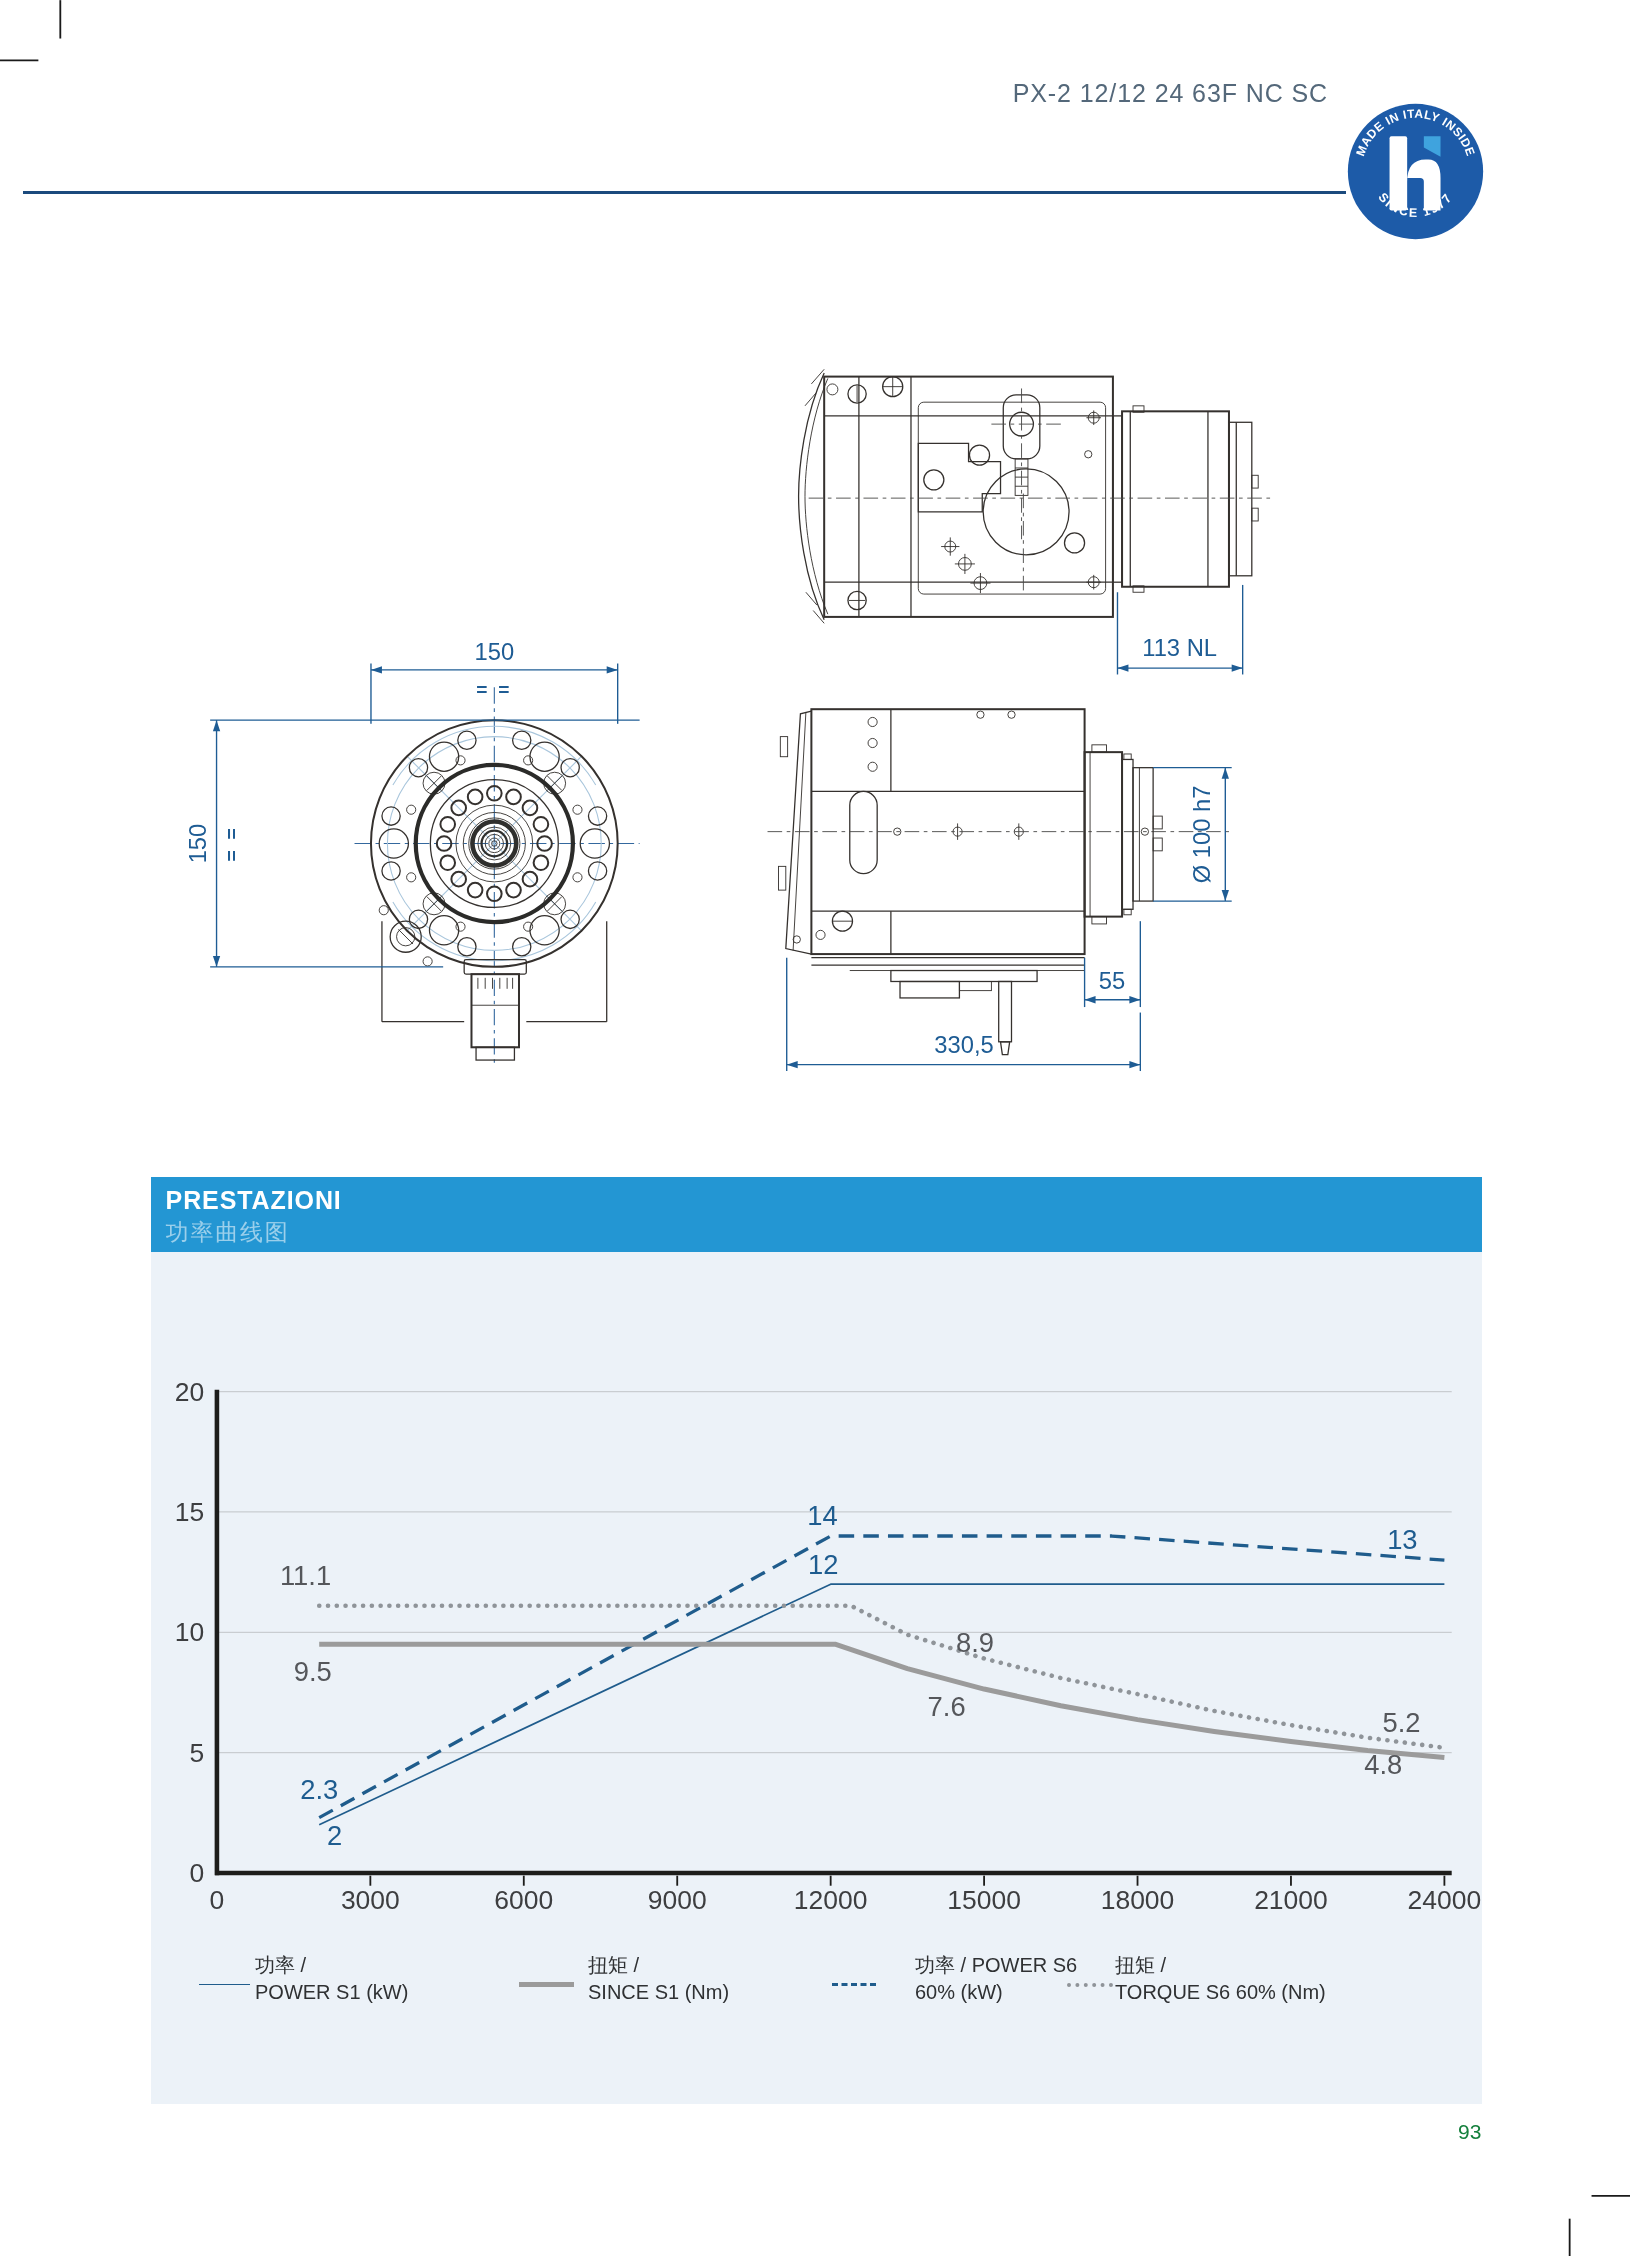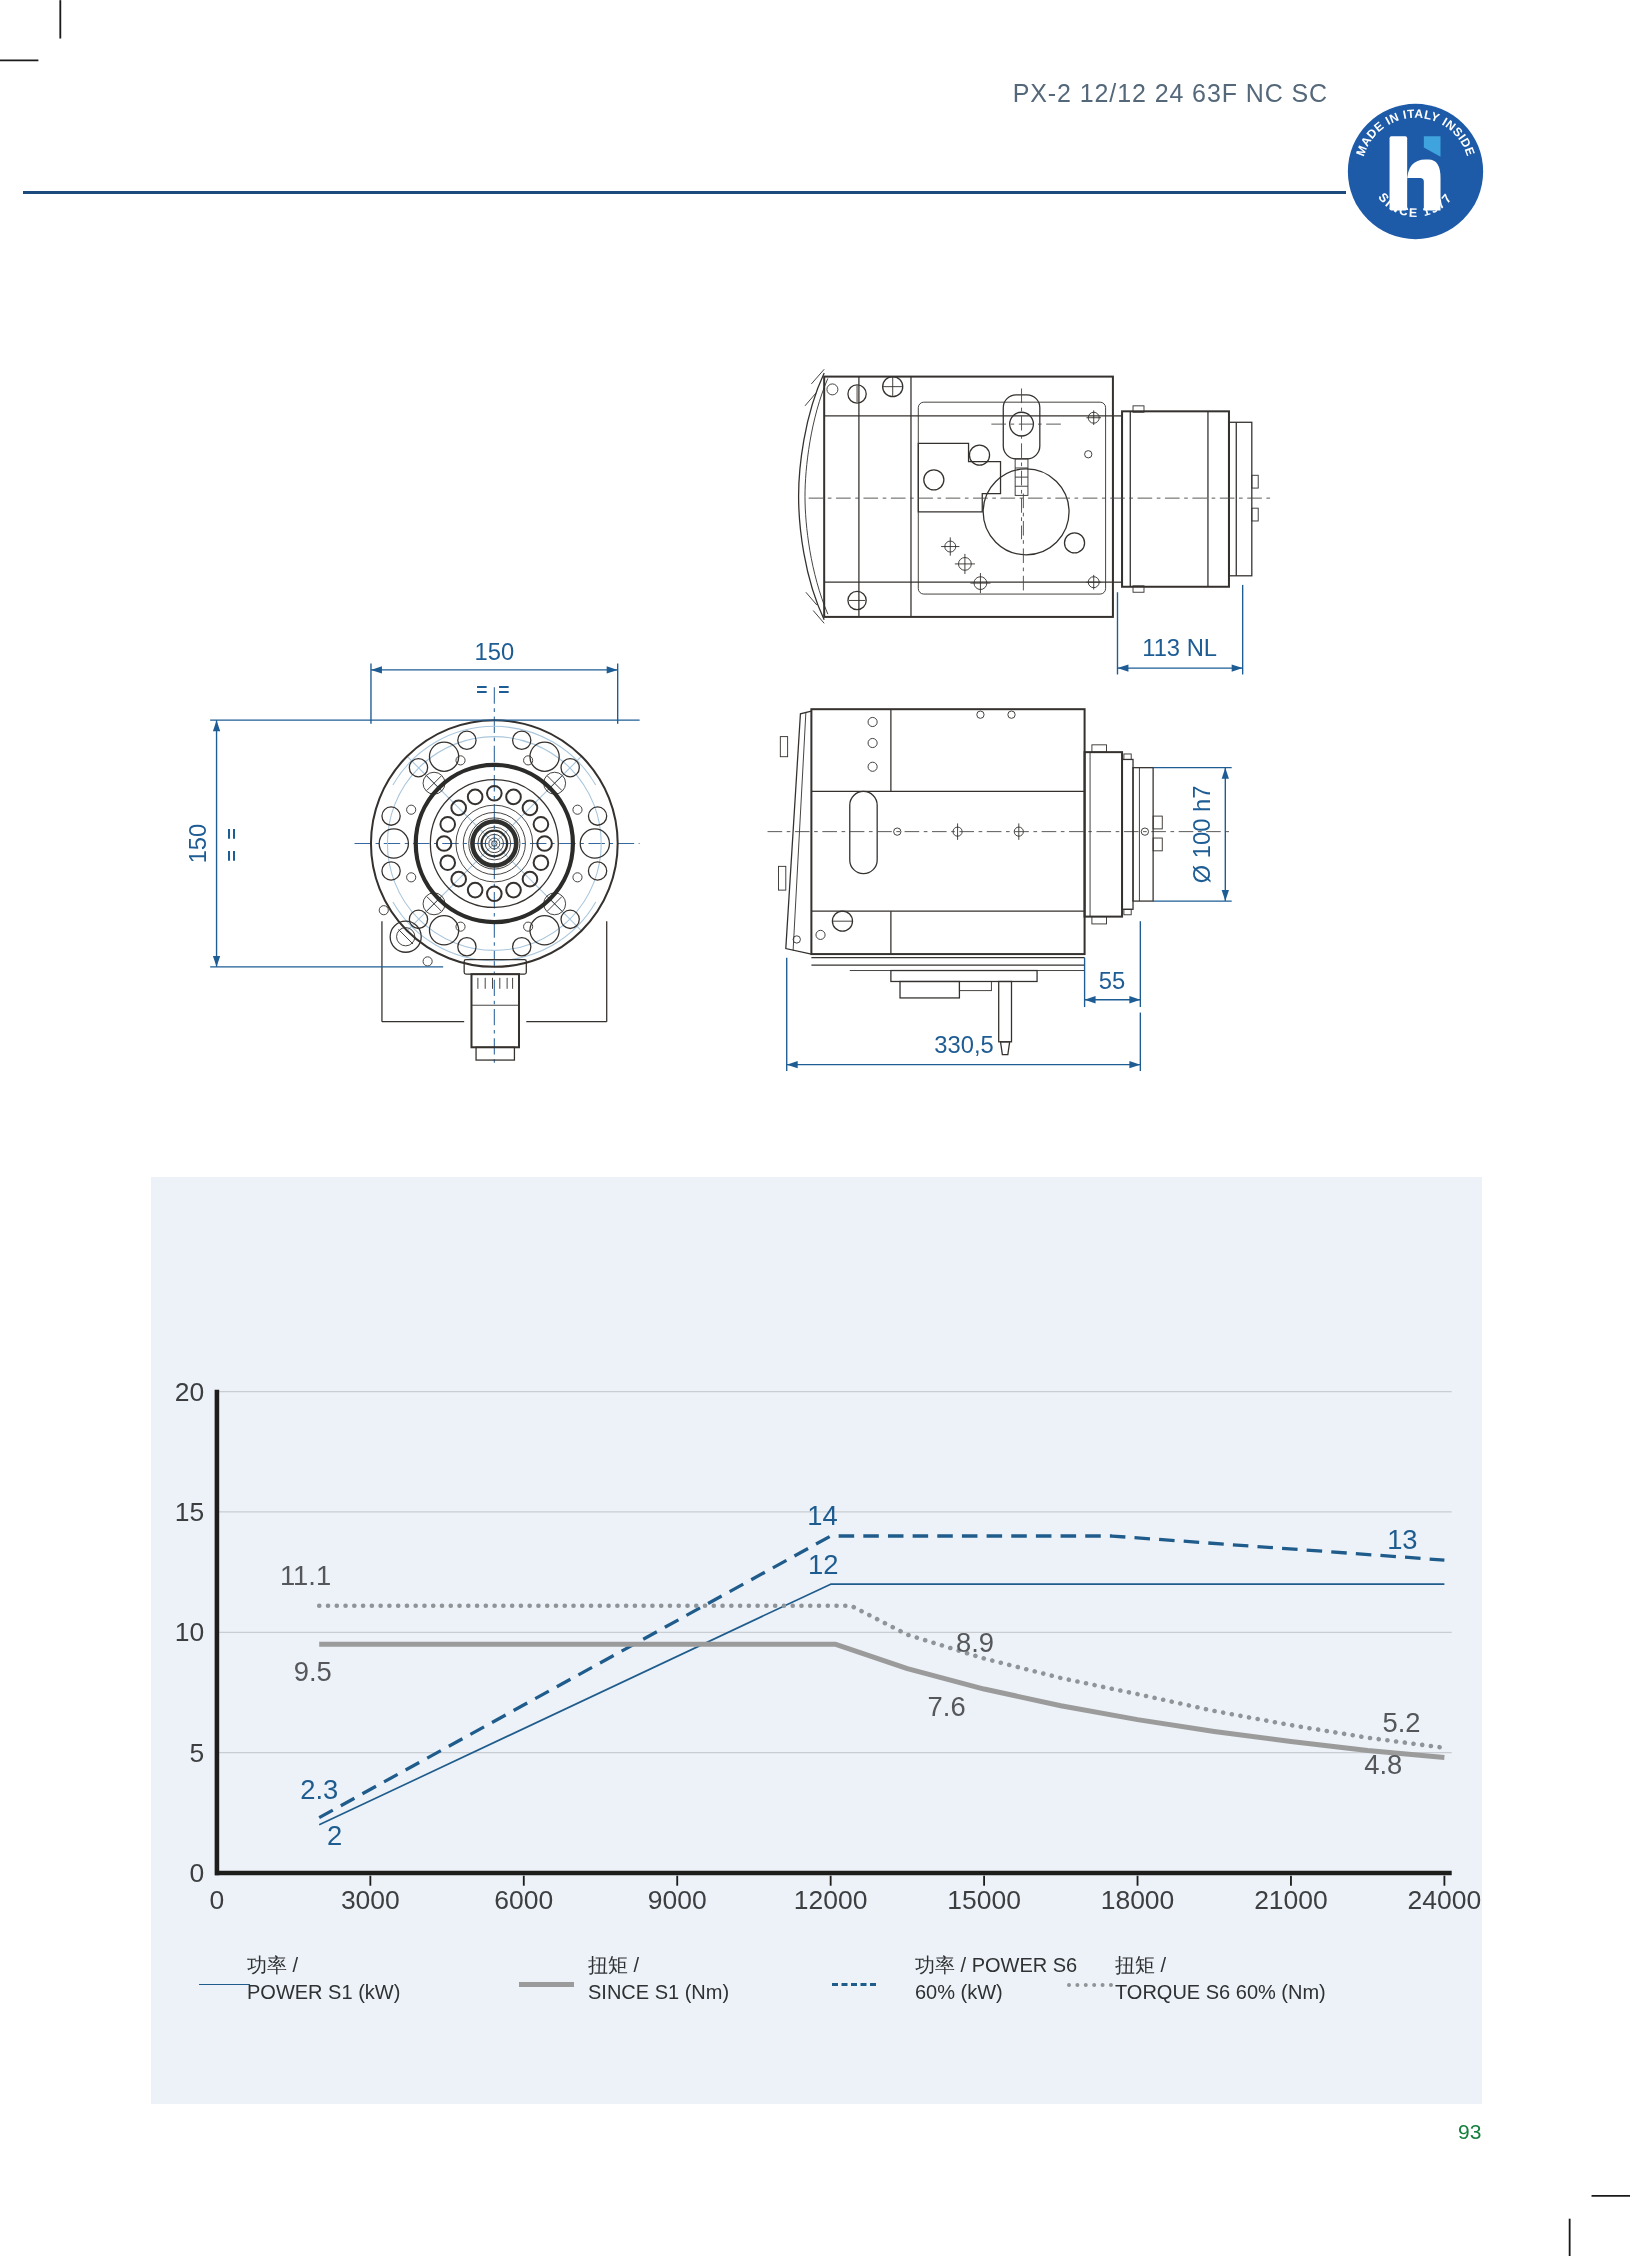--- a/index.html
+++ b/index.html
@@ -363,20 +363,24 @@
     </g>
   </g>
 </svg>
 
 <svg class="abs" style="left:1553px;top:2184px;" width="78" height="73" viewBox="0 0 85 80">
   <line class="crop" x1="42" y1="13" x2="85" y2="13"></line>
   <line class="crop" x1="18" y1="38" x2="18" y2="80"></line>
 </svg>
 
 <div id="perf-panel">
+  <div id="perf-band">
+    <div id="perf-title">PRESTAZIONI</div>
+    <div id="perf-sub">功率曲线图</div>
+  </div>
 
   <svg id="chart-svg" width="1331" height="927" viewBox="0 0 1457 1015">
       <line x1="74" y1="630.25" x2="1424" y2="630.25" stroke="#c9cdd1" stroke-width="1.4"></line>
       <line x1="74" y1="498.5" x2="1424" y2="498.5" stroke="#c9cdd1" stroke-width="1.4"></line>
       <line x1="74" y1="366.75" x2="1424" y2="366.75" stroke="#c9cdd1" stroke-width="1.4"></line>
       <line x1="74" y1="235" x2="1424" y2="235" stroke="#c9cdd1" stroke-width="1.4"></line>
       <line x1="70" y1="762" x2="1424" y2="762" stroke="#1d1d1b" stroke-width="5"></line>
       <line x1="72" y1="233" x2="72" y2="764.5" stroke="#1d1d1b" stroke-width="5"></line>
       <text x="72" y="802" text-anchor="middle" fill="#3d3e40" font-size="29">0</text>
       <line x1="240" y1="765" x2="240" y2="776" stroke="#1d1d1b" stroke-width="2"></line>
@@ -412,21 +416,21 @@
       <text x="871" y="589.74" text-anchor="middle" fill="#55575b" font-size="30">7.6</text>
       <text x="1349" y="653.52" text-anchor="middle" fill="#55575b" font-size="30">4.8</text>
       <polyline points="184,469.515 766.4,469.515 828,501.135 912,527.2215 996,548.565 1080,566.2195 1164,584.6645 1248,600.211 1332,613.913 1416,624.98" fill="none" stroke="#8f9499" stroke-width="5" stroke-linejoin="round" stroke-dasharray="0.1 9.5" stroke-linecap="round"></polyline>
       <text x="169" y="446.515" text-anchor="middle" fill="#55575b" font-size="30">11.1</text>
       <text x="902" y="520.485" text-anchor="middle" fill="#55575b" font-size="30">8.9</text>
       <text x="1369" y="607.98" text-anchor="middle" fill="#55575b" font-size="30">5.2</text>
     </svg>
 
   <div class="legend-item">
     <div class="sw sw-blue-solid" style="left:48px;top:807px;"></div>
-    <div class="lg-text" style="left:96px;top:775px;">
+    <div class="lg-text" style="left:104px;top:775px;">
       <div>功率 /</div>
       <div>POWER S1 (kW)</div>
     </div>
   </div>
   <div class="legend-item">
     <div class="sw sw-gray-solid" style="left:368px;top:805px;"></div>
     <div class="lg-text" style="left:437px;top:775px;">
       <div>扭矩 /</div>
       <div>SINCE S1 (Nm)</div>
     </div>

